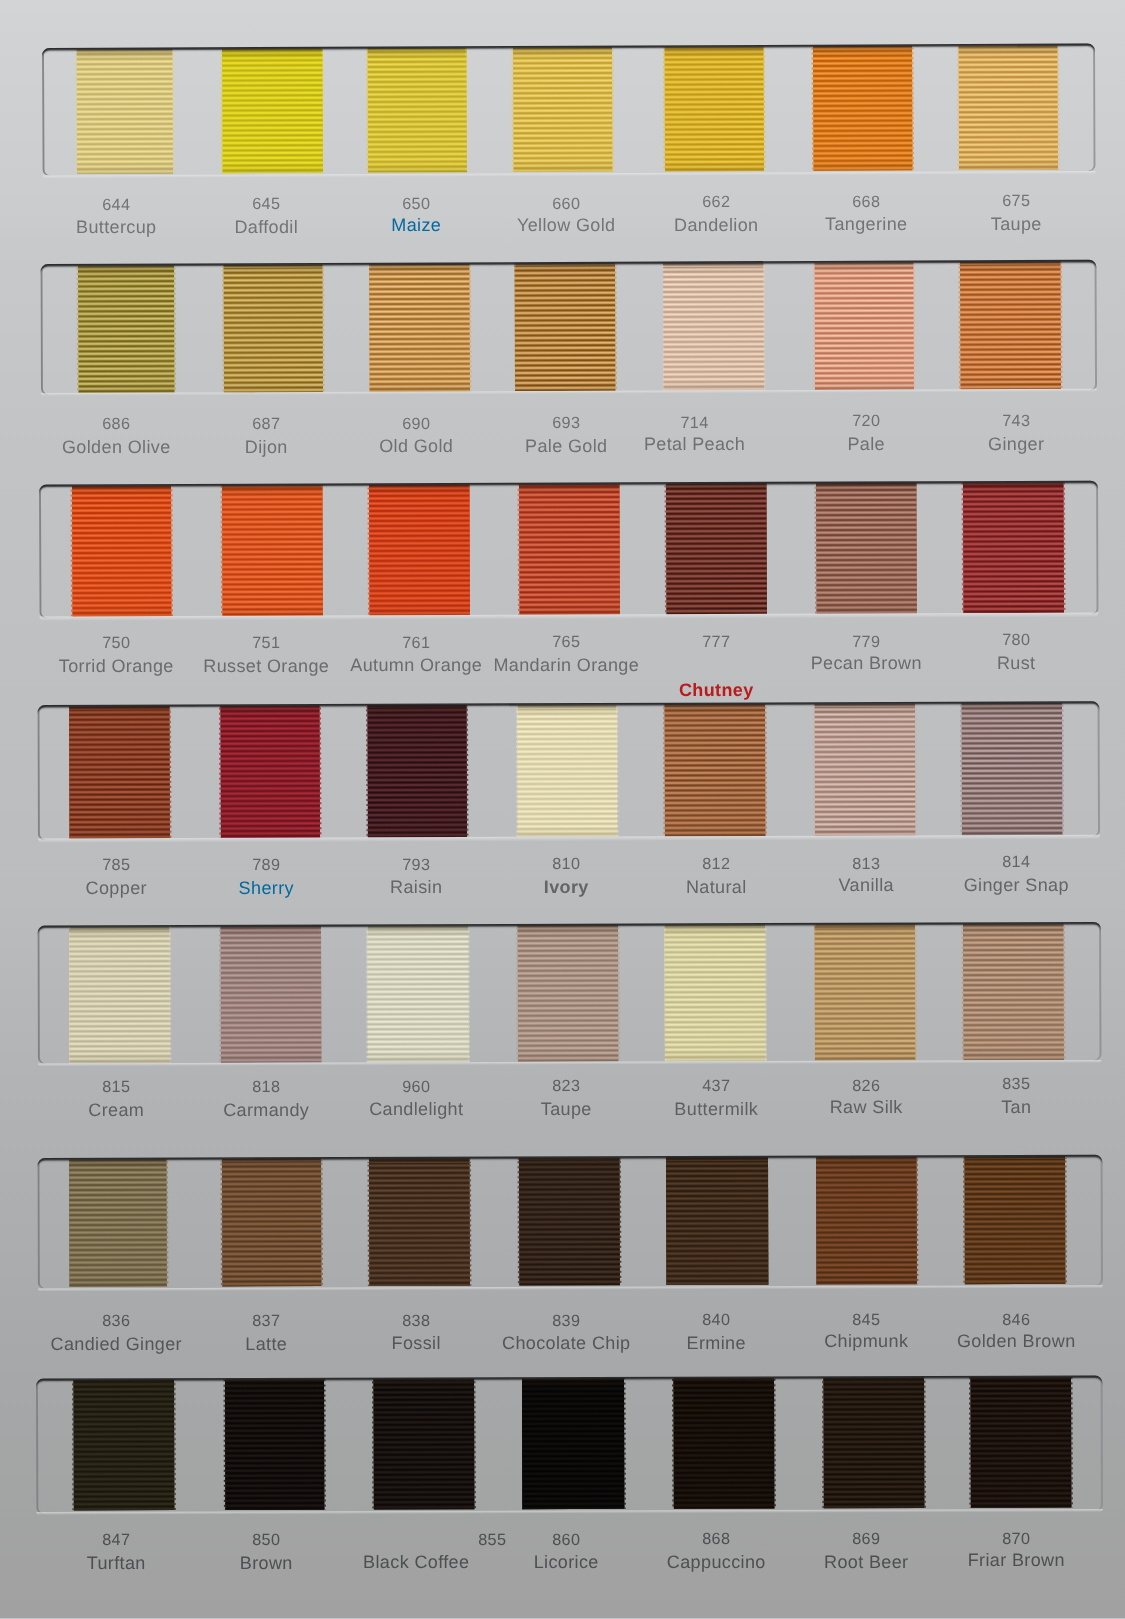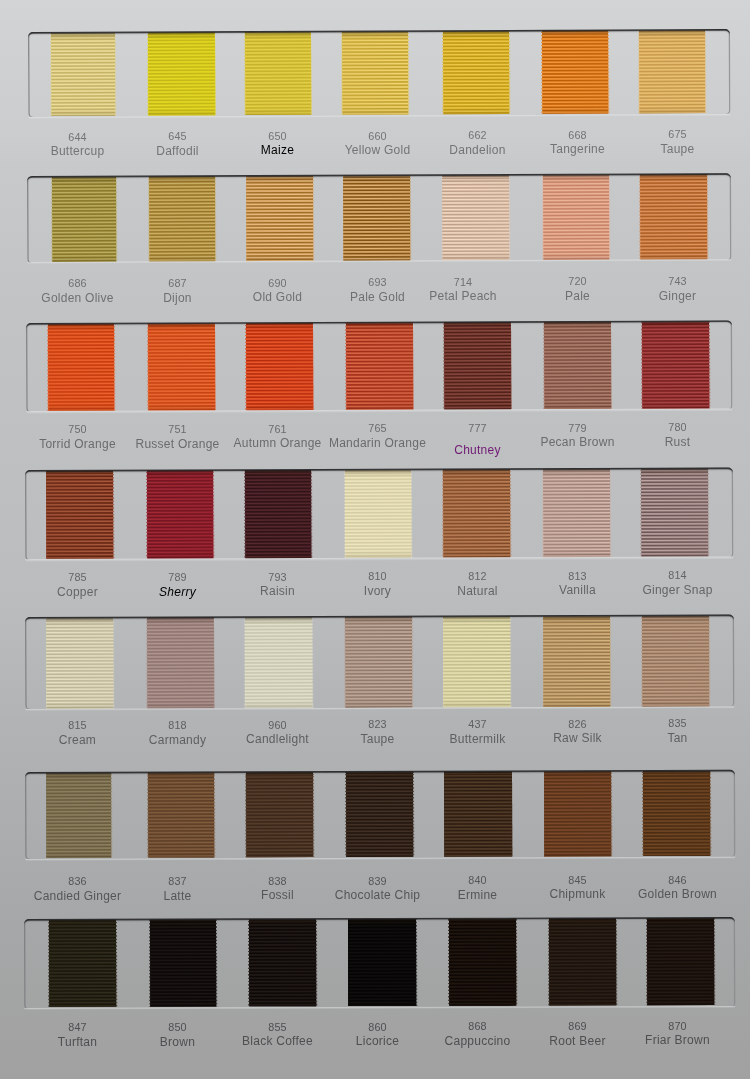--- a/index.html
+++ b/index.html
@@ -63,21 +63,21 @@
 <div class="caption" style="left:17.5px;top:131.8px;width:120px;">
     <div class="lbl code" style="color:#737476;">644</div>
     <div class="lbl cname" style="margin-top:2.5px;color:#737476;">Buttercup</div>
   </div>
 <div class="caption" style="left:117.5px;top:131.4px;width:120px;">
     <div class="lbl code" style="color:#737476;">645</div>
     <div class="lbl cname" style="margin-top:2.5px;color:#737476;">Daffodil</div>
   </div>
 <div class="caption" style="left:217.5px;top:130.9px;width:120px;">
     <div class="lbl code" style="color:#737476;">650</div>
-    <div class="lbl cname" style="margin-top:2.5px;color:#000000;">Maize</div>
+    <div class="lbl cname" style="margin-top:2.5px;color:#0369a1;">Maize</div>
   </div>
 <div class="caption" style="left:317.5px;top:130.5px;width:120px;">
     <div class="lbl code" style="color:#737476;">660</div>
     <div class="lbl cname" style="margin-top:2.5px;color:#737476;">Yellow Gold</div>
   </div>
 <div class="caption" style="left:417.5px;top:130.1px;width:120px;">
     <div class="lbl code" style="color:#737476;">662</div>
     <div class="lbl cname" style="margin-top:2.5px;color:#737476;">Dandelion</div>
   </div>
 <div class="caption" style="left:517.5px;top:129.7px;width:120px;">
@@ -195,21 +195,21 @@
 <div class="caption" style="left:217.5px;top:423.7px;width:120px;">
     <div class="lbl code" style="color:#6a6b6d;">761</div>
     <div class="lbl cname" style="margin-top:2.5px;color:#6a6b6d;">Autumn Orange</div>
   </div>
 <div class="caption" style="left:317.5px;top:423.3px;width:120px;">
     <div class="lbl code" style="color:#6a6b6d;">765</div>
     <div class="lbl cname" style="margin-top:2.5px;color:#6a6b6d;">Mandarin Orange</div>
   </div>
 <div class="caption" style="left:417.5px;top:422.9px;width:120px;">
     <div class="lbl code" style="color:#6a6b6d;">777</div>
-    <div class="lbl cname" style="margin-top:10px;color:#701a75;">Chutney</div>
+    <div class="lbl cname" style="margin-top:20px;color:#b91c1c;font-weight:bold;">Chutney</div>
   </div>
 <div class="caption" style="left:517.5px;top:422.6px;width:120px;">
     <div class="lbl code" style="color:#6a6b6d;">779</div>
     <div class="lbl cname" style="margin-top:2.5px;color:#6a6b6d;">Pecan Brown</div>
   </div>
 <div class="caption" style="left:617.5px;top:422.2px;width:120px;">
     <div class="lbl code" style="color:#6a6b6d;">780</div>
     <div class="lbl cname" style="margin-top:2.5px;color:#6a6b6d;">Rust</div>
   </div>
 <div class="rowwrap" style="left:25.4px;top:470.0px;width:707.6px;height:90.0px;transform:rotate(-0.2024deg);">
@@ -245,29 +245,29 @@
     </div>
     <div class="wframe" style="width:707.6px;height:90.0px;box-shadow:inset 0 2.4px 1.2px -0.7px rgba(34,34,36,0.95),inset 1.3px 0 0 rgba(128,130,133,0.92),inset -1.3px 0 0 rgba(140,142,145,0.8);"></div>
     <div class="wlip" style="left:0px;top:89.4px;width:707.6px;height:2.2px;background:linear-gradient(180deg,rgba(236,237,238,0.62),rgba(236,237,238,0.0));border-radius:0 0 4px 4px;"></div>
   </div>
 <div class="caption" style="left:17.5px;top:572.4px;width:120px;">
     <div class="lbl code" style="color:#646567;">785</div>
     <div class="lbl cname" style="margin-top:2.5px;color:#646567;">Copper</div>
   </div>
 <div class="caption" style="left:117.5px;top:572.1px;width:120px;">
     <div class="lbl code" style="color:#646567;">789</div>
-    <div class="lbl cname" style="margin-top:2.5px;color:#000000;font-style:italic;">Sherry</div>
+    <div class="lbl cname" style="margin-top:2.5px;color:#0369a1;">Sherry</div>
   </div>
 <div class="caption" style="left:217.5px;top:571.7px;width:120px;">
     <div class="lbl code" style="color:#646567;">793</div>
     <div class="lbl cname" style="margin-top:2.5px;color:#646567;">Raisin</div>
   </div>
 <div class="caption" style="left:317.5px;top:571.4px;width:120px;">
     <div class="lbl code" style="color:#646567;">810</div>
-    <div class="lbl cname" style="margin-top:2.5px;color:#646567;">Ivory</div>
+    <div class="lbl cname" style="margin-top:2.5px;color:#646567;font-weight:bold;">Ivory</div>
   </div>
 <div class="caption" style="left:417.5px;top:571.0px;width:120px;">
     <div class="lbl code" style="color:#646567;">812</div>
     <div class="lbl cname" style="margin-top:2.5px;color:#646567;">Natural</div>
   </div>
 <div class="caption" style="left:517.5px;top:570.6px;width:120px;">
     <div class="lbl code" style="color:#646567;">813</div>
     <div class="lbl cname" style="margin-top:2.5px;color:#646567;">Vanilla</div>
   </div>
 <div class="caption" style="left:617.5px;top:570.3px;width:120px;">
@@ -434,21 +434,21 @@
   </div>
 <div class="caption" style="left:17.5px;top:1022.4px;width:120px;">
     <div class="lbl code" style="color:#4e4f51;">847</div>
     <div class="lbl cname" style="margin-top:2.5px;color:#4e4f51;">Turftan</div>
   </div>
 <div class="caption" style="left:117.5px;top:1022.2px;width:120px;">
     <div class="lbl code" style="color:#4e4f51;">850</div>
     <div class="lbl cname" style="margin-top:2.5px;color:#4e4f51;">Brown</div>
   </div>
 <div class="caption" style="left:217.5px;top:1021.9px;width:120px;">
-    <div class="lbl code" style="color:#4e4f51;">855</div>
+    <div class="lbl code" style="color:#4e4f51;text-align:right;">855</div>
     <div class="lbl cname" style="margin-top:2.5px;color:#4e4f51;">Black Coffee</div>
   </div>
 <div class="caption" style="left:317.5px;top:1021.6px;width:120px;">
     <div class="lbl code" style="color:#4e4f51;">860</div>
     <div class="lbl cname" style="margin-top:2.5px;color:#4e4f51;">Licorice</div>
   </div>
 <div class="caption" style="left:417.5px;top:1021.3px;width:120px;">
     <div class="lbl code" style="color:#4e4f51;">868</div>
     <div class="lbl cname" style="margin-top:2.5px;color:#4e4f51;">Cappuccino</div>
   </div>

